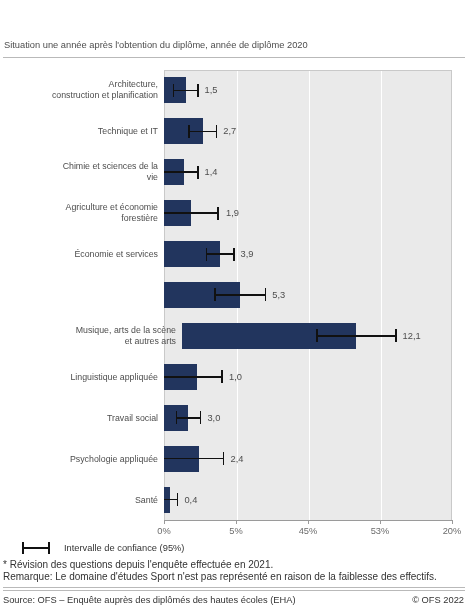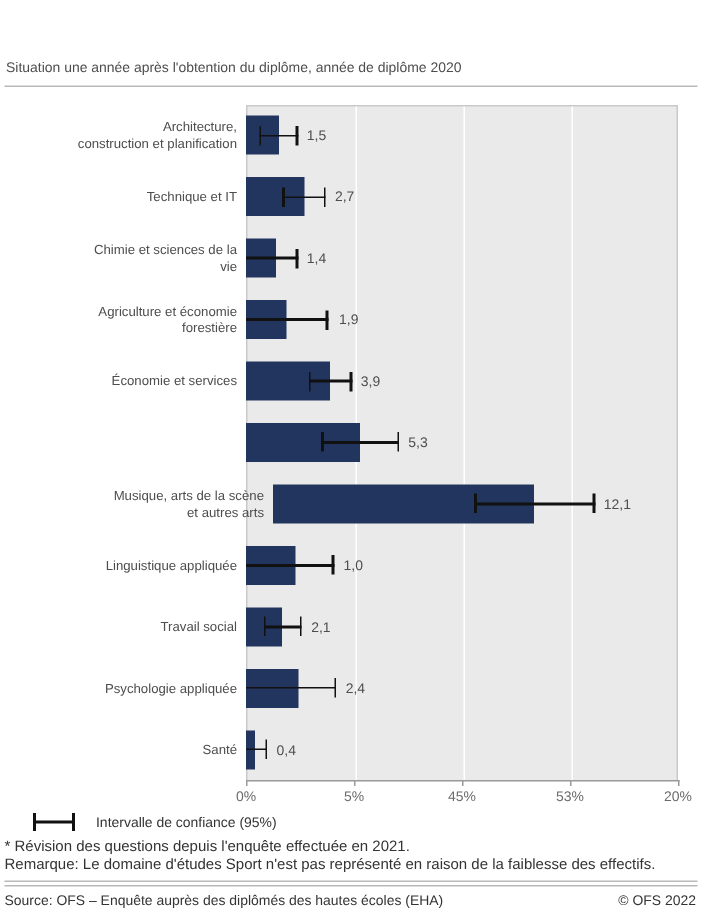--- a/index.html
+++ b/index.html
@@ -192,21 +192,21 @@
           <div class="errbar" style="left: 164px; width: 59.04px; top: 19.6545px;"></div>
           <div class="cap" style="left: 221.44px; top: 13.9545px;"></div>
           <div class="val" style="left: 229.04px;">1,0</div>
         </div>
         <div class="row" style="top: 337.273px; height: 40.9091px;">
           <div class="cat-label">Travail social</div>
           <div class="bar" style="width: 24.48px; top: 7.45455px; background: rgb(34, 53, 94);"></div>
           <div class="errbar" style="left: 175.52px; width: 25.92px; top: 19.6545px;"></div>
           <div class="cap" style="left: 175.52px; top: 13.9545px;"></div>
           <div class="cap" style="left: 199.84px; top: 13.9545px;"></div>
-          <div class="val" style="left: 207.44px;">2,1</div>
+          <div class="val" style="left: 207.44px;">3,0</div>
         </div>
         <div class="row" style="top: 378.182px; height: 40.9091px;">
           <div class="cat-label">Psychologie appliquée</div>
           <div class="bar" style="width: 34.56px; top: 7.45455px; background: rgb(34, 53, 94);"></div>
           <div class="errbar" style="left: 164px; width: 60.48px; top: 19.6545px;"></div>
           <div class="cap" style="left: 222.88px; top: 13.9545px;"></div>
           <div class="val" style="left: 230.48px;">2,4</div>
         </div>
         <div class="row" style="top: 419.091px; height: 40.9091px;">
           <div class="cat-label">Santé</div>

